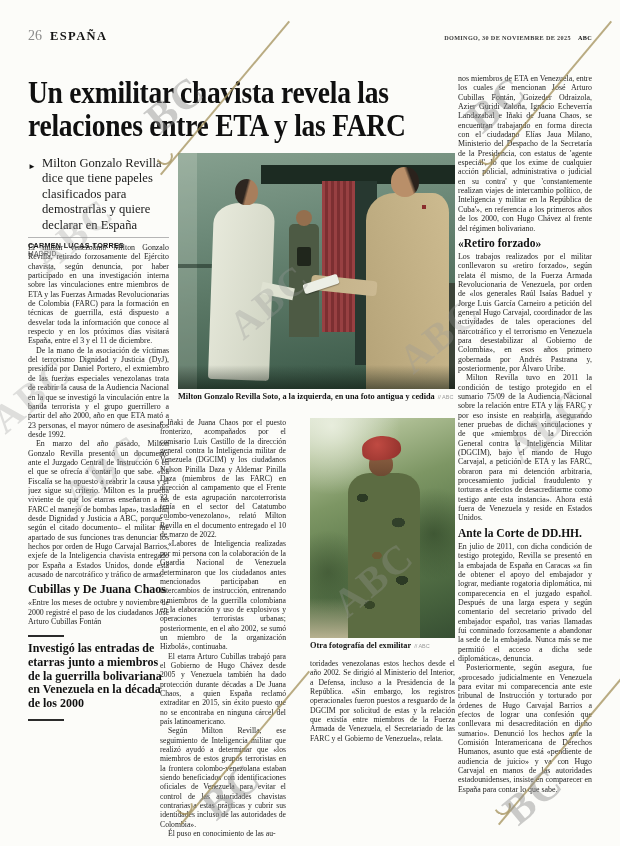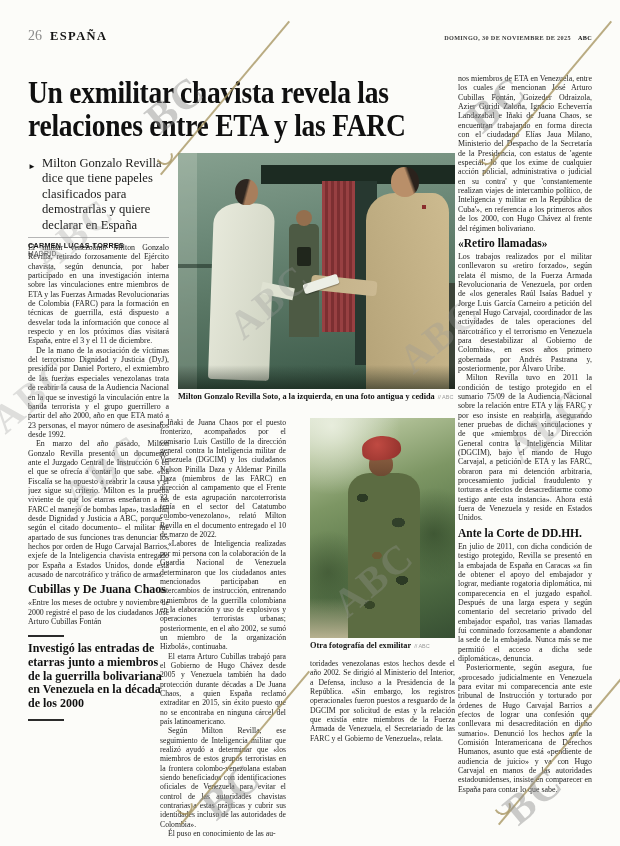--- a/index.html
+++ b/index.html
@@ -229,21 +229,21 @@
   <div class="caption caption2">
     <span>Otra fotografía del exmilitar</span><span class="credit">// ABC</span>
   </div>
 
   <div class="col col3">
     <p class="cont">toridades venezolanas estos hechos desde el año 2002. Se dirigió al Ministerio del Interior, a Defensa, incluso a la Presidencia de la República. «Sin embargo, los registros operacionales fueron puestos a resguardo de la DGCIM por solicitud de estas y la relación que existía entre miembros de la Fuerza Armada de Venezuela, el Secretariado de las FARC y el Gobierno de Venezuela», relata.</p>
   </div>
 
   <div class="col col4">
     <p class="cont">nos miembros de ETA en Venezuela, entre los cuales se mencionan José Arturo Cubillas Fontán, Goizeder Odraizola, Azier Guridi Zaloña, Ignacio Echeverría Landazabal e Iñaki de Juana Chaos, se encuentran trabajando en forma directa con el ciudadano Elías Jaua Milano, Ministerio del Despacho de la Secretaría de la Presidencia, con estatus de 'agente especial', lo que los exime de cualquier acción policial, administrativa o judicial en su contra' y que 'constantemente realizan viajes de intercambio político, de Inteligencia y militar en la República de Cuba'», en referencia a los primeros años de los 2000, con Hugo Chávez al frente del régimen bolivariano.</p>
-    <h3 class="subhead">«Retiro llamadas»</h3>
+    <h3 class="subhead">«Retiro forzado»</h3>
     <p class="cont">Los trabajos realizados por el militar conllevaron su «retiro forzado», según relata él mismo, de la Fuerza Armada Revolucionaria de Venezuela, por orden de «los generales Raúl Isaías Baduel y Jorge Luis García Carneiro a petición del general Hugo Carvajal, coordinador de las actividades de tales operaciones del narcotráfico y el terrorismo en Venezuela para desestabilizar al Gobierno de Colombia», en esos años primero gobernada por Andrés Pastrana y, posteriormente, por Álvaro Uribe.</p>
     <p>Milton Revilla tuvo en 2011 la condición de testigo protegido en el sumario 75/09 de la Audiencia Nacional sobre la relación entre ETA y las FARC y por eso insiste en reabrirla, asegurando tener pruebas de dichas vinculaciones y de que «miembros de la Dirección General contra la Inteligencia Militar (DGCIM), bajo el mando de Hugo Carvajal, a petición de ETA y las FARC, obraron para mi detención arbitraria, procesamiento judicial fraudulento y torturas a efectos de desacreditarme como testigo ante esta instancia». Ahora está fuera de Venezuela y reside en Estados Unidos.</p>
     <h3 class="subhead">Ante la Corte de DD.HH.</h3>
     <p class="cont">En julio de 2011, con dicha condición de testigo protegido, Revilla se presentó en la embajada de España en Caracas «a fin de obtener el apoyo del embajador y lograr, mediante rogatoria diplomática, mi comparecencia en el juzgado español. Después de una larga espera y según comentario del secretario privado del embajador español, tras varias llamadas fui conminado forzosamente a abandonar la sede de la embajada. Nunca más se me permitió el acceso a dicha sede diplomática», denuncia.</p>
     <p>Posteriormente, según asegura, fue «procesado judicialmente en Venezuela para evitar mi comparecencia ante este tribunal de Instrucción y torturado por órdenes de Hugo Carvajal Barrios a efectos de lograr una confesión que conllevara mi desacreditación en dicho sumario». Denunció los hechos ante la Comisión Interamericana de Derechos Humanos, asunto que está «pendiente de audiencia de juicio» y va con Hugo Carvajal en manos de las autoridades estadounidenses, insiste en comparecer en España para contar lo que sabe.</p>
   </div>
 
 </div>
 
 </body></html>

